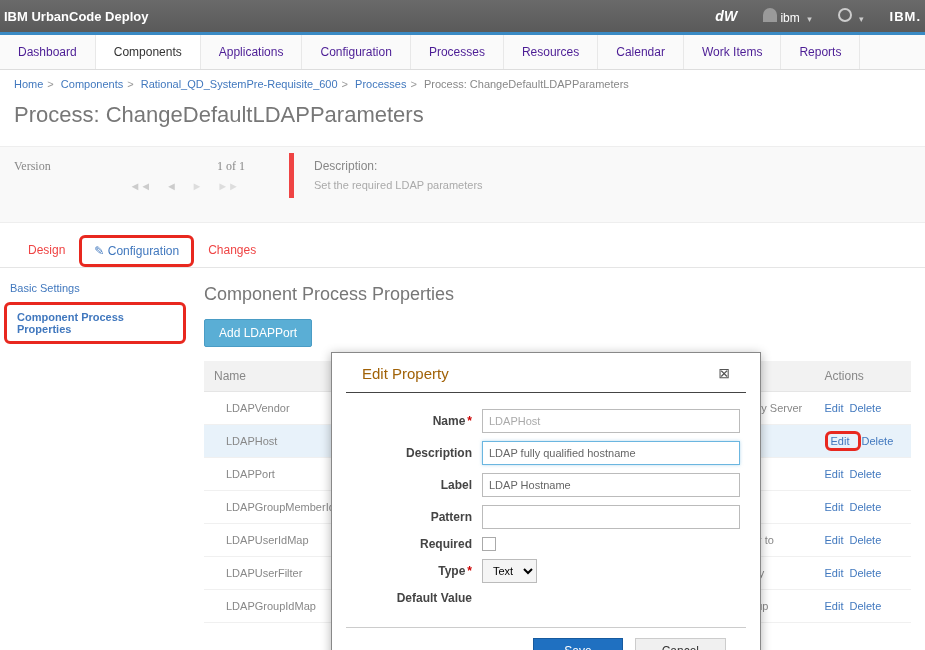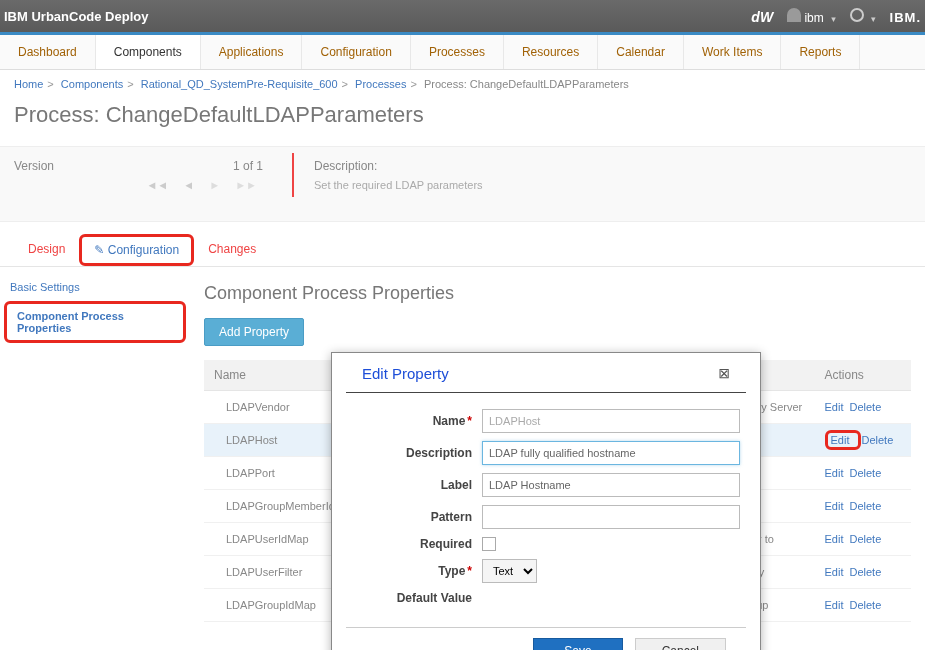--- a/index.html
+++ b/index.html
@@ -1,36 +1,36 @@
 <!DOCTYPE html>
 <html><head>
 <meta charset="utf-8">
 <style>
 * { margin: 0; padding: 0; box-sizing: border-box; }
 body { font-family: Arial, Helvetica, sans-serif; font-size: 12px; color: #333; background: #fff; width: 925px; }
 .top-bar { background: linear-gradient(#6a6a6a, #5a5a5a); height: 32px; display: flex; align-items: center; padding: 0 4px; color: #fff; }
 .top-bar .product { font-weight: bold; font-size: 13px; }
-.top-bar .right { margin-left: auto; display: flex; align-items: flex-end; gap: 14px; }
+.top-bar .right { margin-left: auto; display: flex; align-items: center; gap: 26px; }
 .top-bar .dw { font-style: italic; font-weight: bold; font-size: 14px; }
 .top-bar .user-icon { display: inline-block; width: 14px; height: 14px; background: #9a9a9a; border-radius: 50% 50% 0 0; position: relative; }
 .top-bar .gear-icon { width: 14px; height: 14px; border: 2px solid #ccc; border-radius: 50%; display: inline-block; }
 .top-bar .ibm-logo { font-weight: bold; font-size: 13px; letter-spacing: 1px; }
 .top-bar .caret { font-size: 9px; margin-left: 4px; color: #ccc; }
 .blue-line { height: 3px; background: #3a8ac4; }
 .main-nav { display: flex; border-bottom: 1px solid #ddd; background: #fafafa; }
-.main-nav .nav-item { padding: 10px 18px; color: #a16207; font-size: 12px; cursor: pointer; border-right: 1px solid #e8e8e8; }
+.main-nav .nav-item { padding: 10px 18px; color: #4c1d95; font-size: 12px; cursor: pointer; border-right: 1px solid #e8e8e8; }
 .main-nav .nav-item.active { background: #fff; color: #333; font-weight: normal; }
 .breadcrumb { padding: 8px 14px; font-size: 11px; color: #336699; }
 .breadcrumb a { color: #4178be; text-decoration: none; }
 .breadcrumb .sep { color: #999; margin: 0 4px; }
 .breadcrumb .current { color: #888; }
 .page-title { padding: 4px 14px 18px; font-size: 22px; color: #777; font-weight: normal; }
 .meta-bar { display: flex; padding: 6px 14px 24px; border-top: 1px solid #eee; border-bottom: 1px solid #eee; background: #f9f9f9; }
 .meta-col { padding: 6px 20px 6px 0; }
-.meta-col.sep { border-right: 2px solid #ef4444; padding-right: 29px; margin-right: 20px; }
+.meta-col.sep { border-right: 5px solid #ef4444; padding-right: 44px; margin-right: 20px; font-family: Liberation Serif, serif; }
 .meta-label { color: #888; font-size: 12px; }
 .meta-val { color: #aaa; font-size: 11px; margin-top: 6px; }
 .version-nav { color: #ccc; font-size: 11px; margin-top: 6px; }
 .version-nav span { margin: 0 6px; }
 .sub-tabs { display: flex; padding: 12px 14px 0; border-bottom: 1px solid #e5e5e5; position: relative; }
 .sub-tab { padding: 8px 14px; color: #ef4444; cursor: pointer; }
 .highlight-box { border: 3px solid #e8281f; border-radius: 6px; display: inline-block; }
 .highlight-box.small-pad { padding: 2px 6px; }
 .content-area { display: flex; }
 .sidebar { width: 190px; padding: 8px 0; }
@@ -42,21 +42,21 @@
 .add-btn { background: #5aaed5; color: #fff; border: 1px solid #4a9cc5; padding: 6px 14px; font-size: 12px; cursor: pointer; border-radius: 2px; }
 .data-table { width: 100%; border-collapse: collapse; margin-top: 14px; }
 .data-table th { background: #f2f2f2; text-align: left; padding: 8px 10px; color: #888; font-weight: normal; font-size: 12px; border-bottom: 1px solid #e5e5e5; }
 .data-table td { padding: 10px 10px; color: #888; font-size: 11px; border-bottom: 1px solid #f0f0f0; }
 .data-table td.name-col { padding-left: 22px; }
 .data-table tr.selected td { background: #e8f2fa; }
 .action-link { color: #4178be; cursor: pointer; margin-right: 6px; }
 .edit-highlight { border: 3px solid #e8281f; border-radius: 6px; padding: 1px 3px; }
 .modal-overlay { position: absolute; top: 352px; left: 331px; width: 430px; background: #fff; border: 1px solid #888; box-shadow: 0 2px 10px rgba(0,0,0,0.3); }
 .modal-header { display: flex; padding: 12px 16px 10px; border-bottom: 1px solid #444; margin: 0 14px; }
-.modal-title { font-size: 15px; color: #1d4ed8; font-weight: normal; }
+.modal-title { font-size: 15px; color: #a16207; font-weight: normal; }
 .modal-close { margin-left: auto; cursor: pointer; font-size: 14px; color: #555; }
 .modal-body { padding: 16px 20px 14px; }
 .form-row { display: flex; align-items: center; margin-bottom: 8px; }
 .form-label { width: 130px; text-align: right; padding-right: 10px; font-size: 12px; color: #444; font-weight: bold; }
 .form-label .req { color: #c00; margin-left: 2px; }
 .form-input { flex: 1; border: 1px solid #bbb; padding: 4px 6px; font-size: 11px; color: #666; height: 24px; }
 .form-input.placeholder { color: #aaa; }
 .form-input.active { border: 1px solid #6bb6e0; box-shadow: 0 0 3px rgba(107,182,224,0.5); }
 .form-checkbox { width: 14px; height: 14px; border: 1px solid #aaa; }
 .form-select { border: 1px solid #bbb; padding: 4px 6px; font-size: 11px; height: 24px; background: #f5f5f5; }
@@ -140,21 +140,21 @@
 <div class="content-area">
   <div class="sidebar">
     <div class="sidebar-link basic">Basic Settings</div>
     <div class="highlight-wrap highlight-box">
       <div class="sidebar-link" style="color:#4178be;font-weight:bold">Component Process Properties</div>
     </div>
   </div>
 
   <div class="main-panel">
     <div class="panel-title">Component Process Properties</div>
-    <button class="add-btn">Add Property</button>
+    <button class="add-btn">Add LDAPPort</button>
 
     <table class="data-table">
       <thead>
         <tr>
           <th>Name</th>
           <th>Label</th>
           <th>Pattern</th>
           <th>Required</th>
           <th>Default Value</th>
           <th>Description</th>

